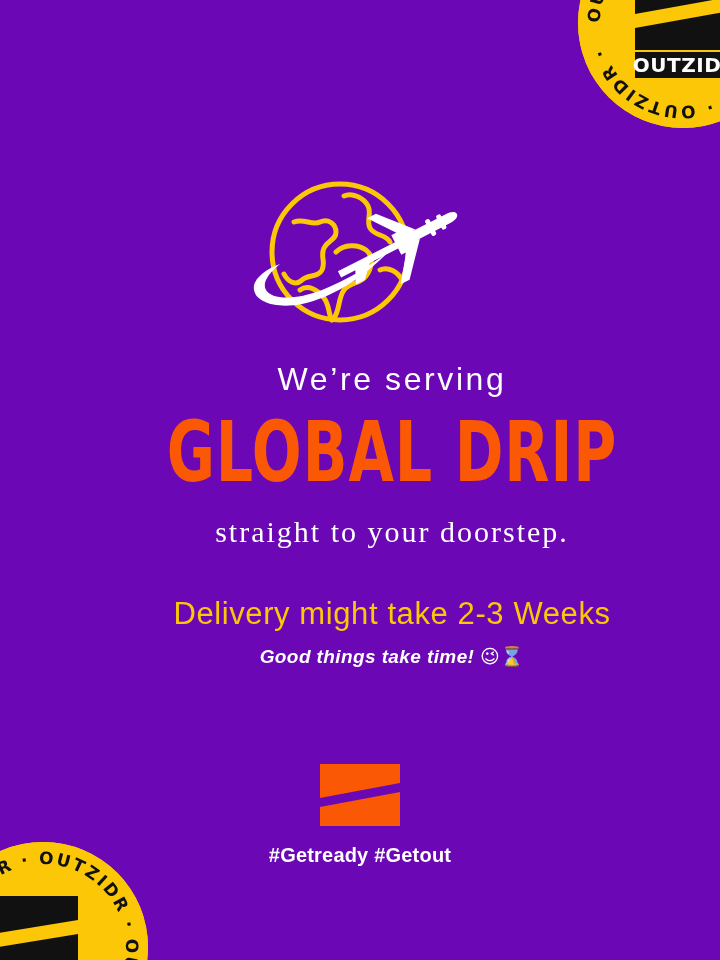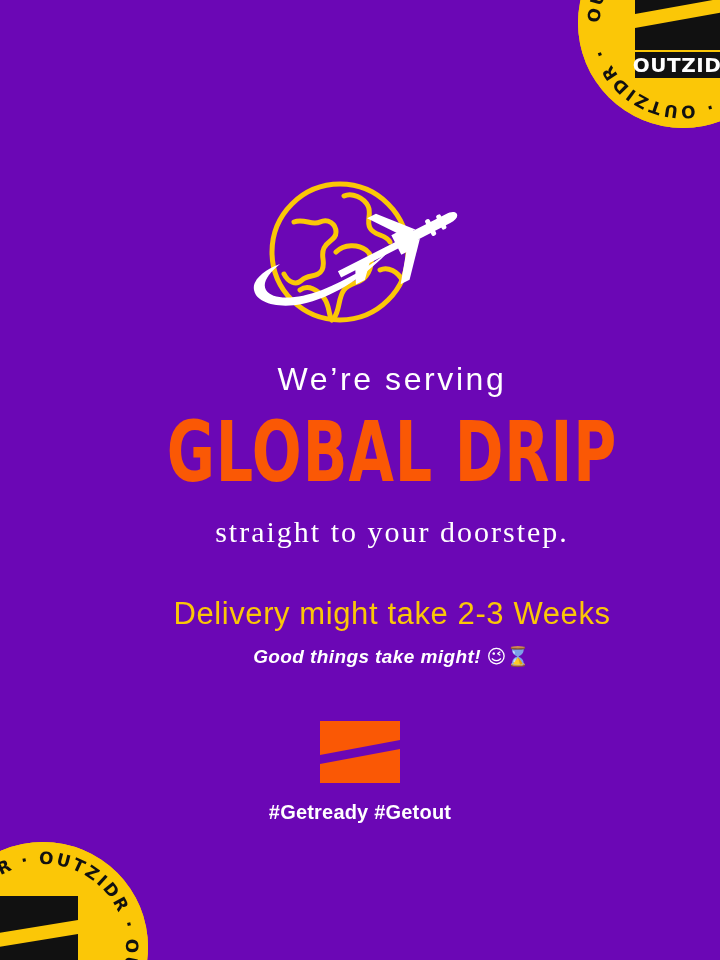--- a/index.html
+++ b/index.html
@@ -105,21 +105,21 @@
   }
   .emoji {
     font-style: normal;
     font-family: "DejaVu Sans", sans-serif;
   }
 
   
   .footer {
     position: absolute;
     left: 0;
-    top: 721px;
+    top: 764px;
     width: 720px;
     text-align: center;
   }
   .zmark {
     display: block;
     margin: 0 auto;
     width: 80px;
     height: 62px;
   }
   .hashtags {
@@ -185,21 +185,21 @@
       </g>
     </svg>
   </div>
 
   <div class="copy">
     <p class="eyebrow">We’re serving</p>
     <p class="headline">GLOBAL DRIP</p>
     <p class="subhead">straight to your doorstep.</p>
     <p class="delivery">Delivery might take 2-3 Weeks</p>
     <p class="tagline">
-      <span>Good things take might!</span>
+      <span>Good things take time!</span>
       <span class="emoji">😉⌛</span>
     </p>
   </div>
 
   <div class="footer">
     <svg class="zmark" viewBox="0 0 80 62" xmlns="http://www.w3.org/2000/svg" aria-hidden="true">
       <rect x="0" y="0" width="80" height="62" fill="#fa5805"></rect>
       <polygon points="0,34 80,19 80,28 0,43" fill="#6b07b5"></polygon>
     </svg>
     <p class="hashtags">#Getready #Getout</p>

